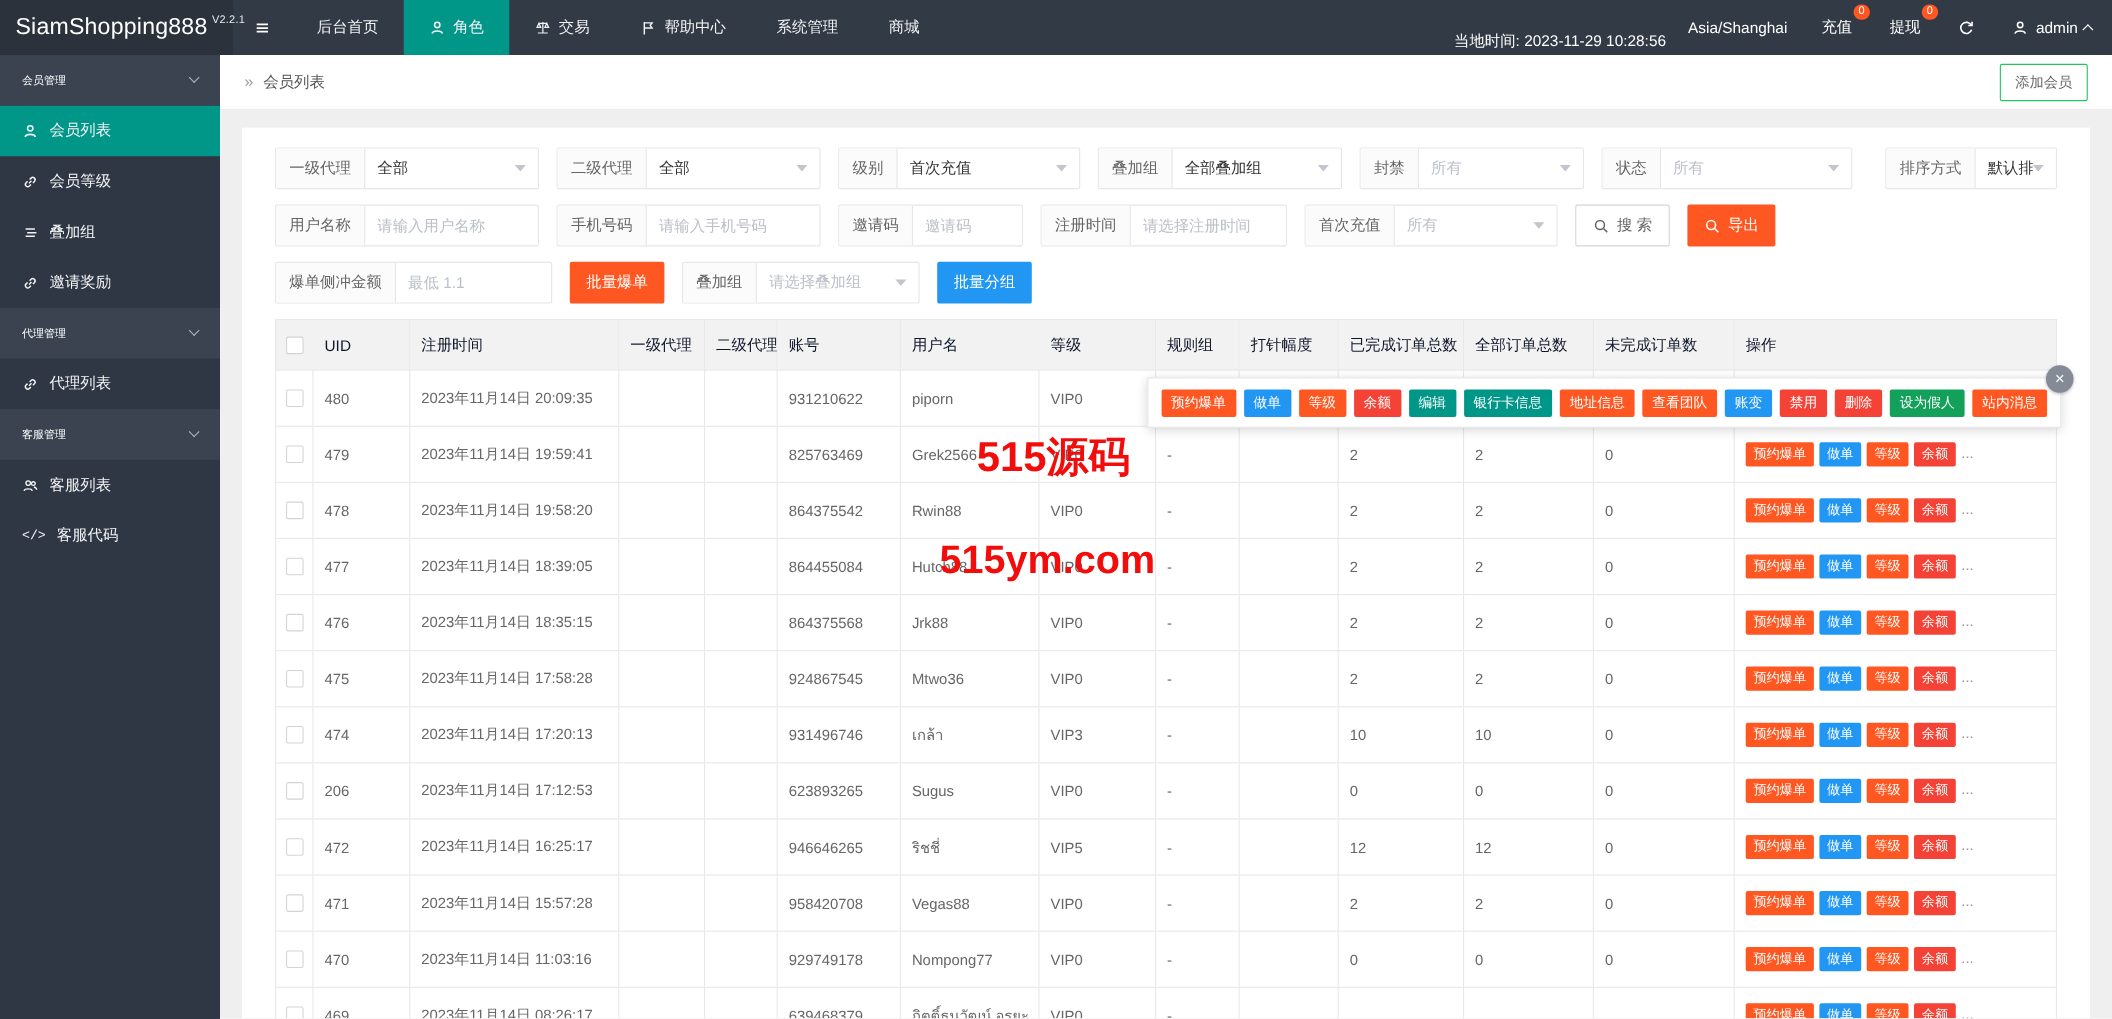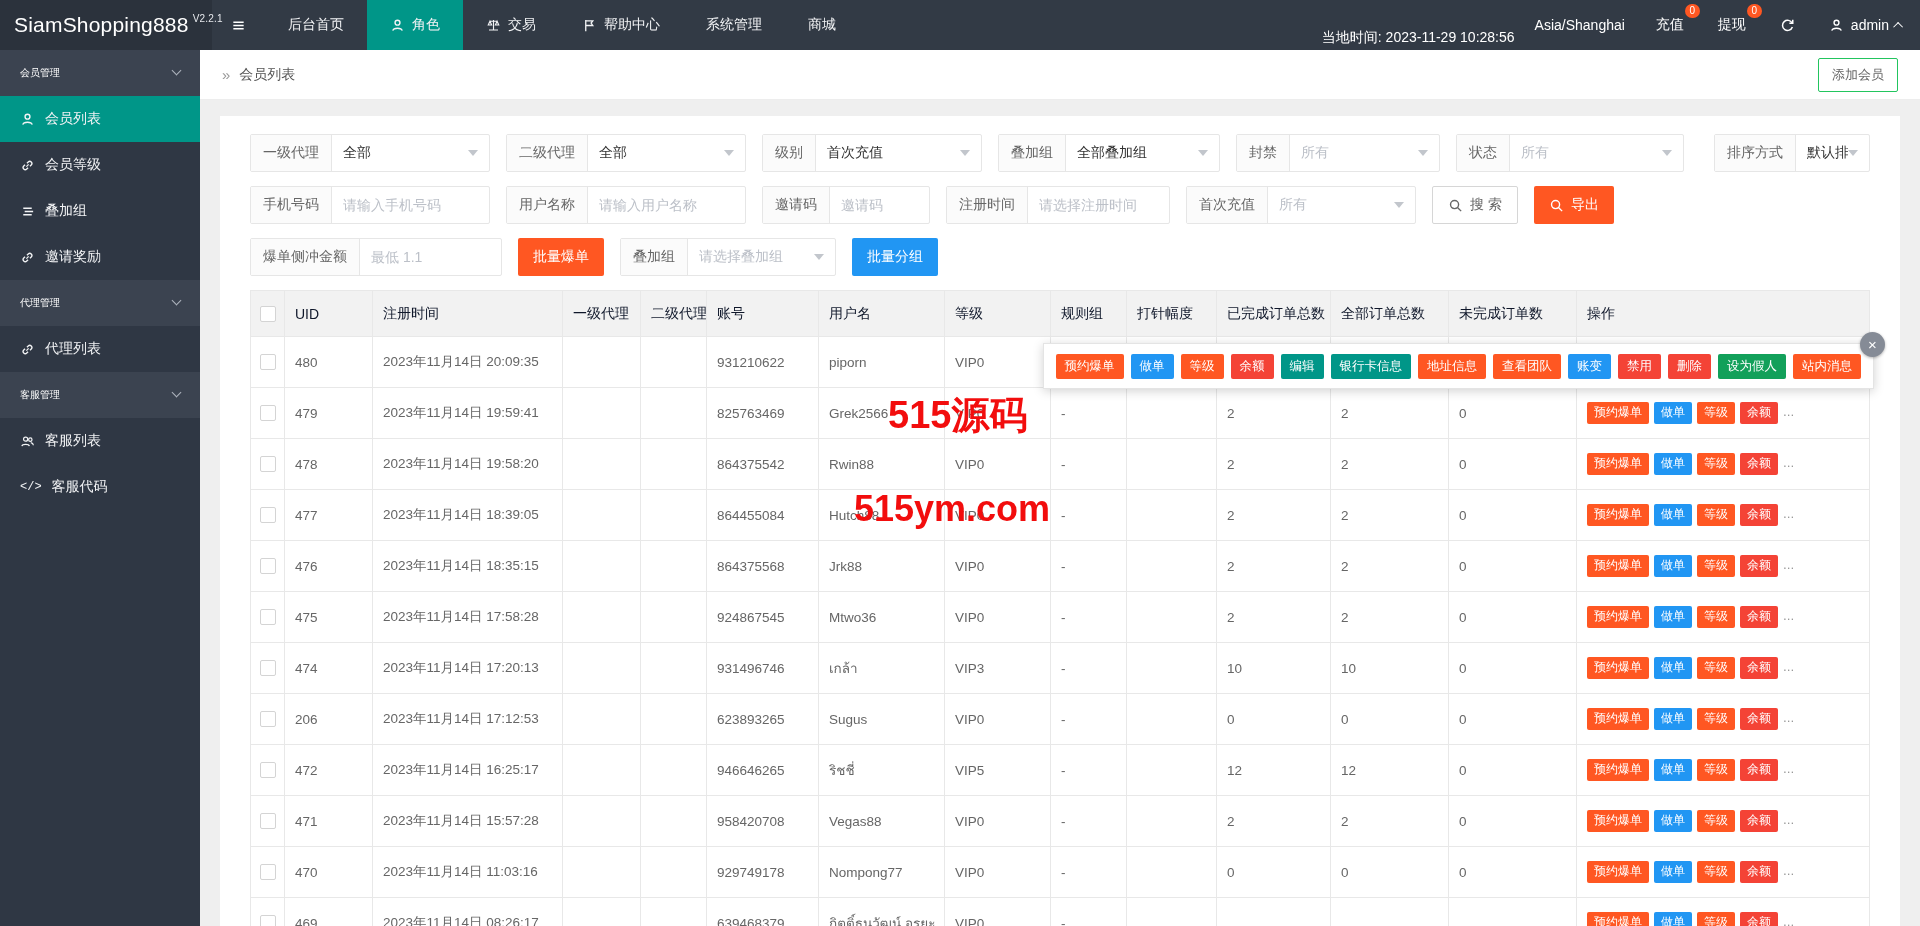--- a/index.html
+++ b/index.html
@@ -248,27 +248,27 @@
           <span class="caret"></span>
         </div>
         <div class="fgroup w-sort">
           <span class="flabel">排序方式</span>
           <span class="fvalue">默认排序</span>
           <span class="caret"></span>
         </div>
       </div>
 
       <div class="frow">
+        <div class="fgroup w-uname">
+          <span class="flabel">用户名称</span>
+          <input placeholder="请输入用户名称" style="">
+        </div>
         <div class="fgroup w-phone">
           <span class="flabel">手机号码</span>
           <input placeholder="请输入手机号码" style="">
-        </div>
-        <div class="fgroup w-uname">
-          <span class="flabel">用户名称</span>
-          <input placeholder="请输入用户名称" style="">
         </div>
         <div class="fgroup w-invite">
           <span class="flabel">邀请码</span>
           <input placeholder="邀请码" style="">
         </div>
         <div class="fgroup w-regtime">
           <span class="flabel">注册时间</span>
           <input placeholder="请选择注册时间" style="">
         </div>
         <div class="fgroup w-first">

